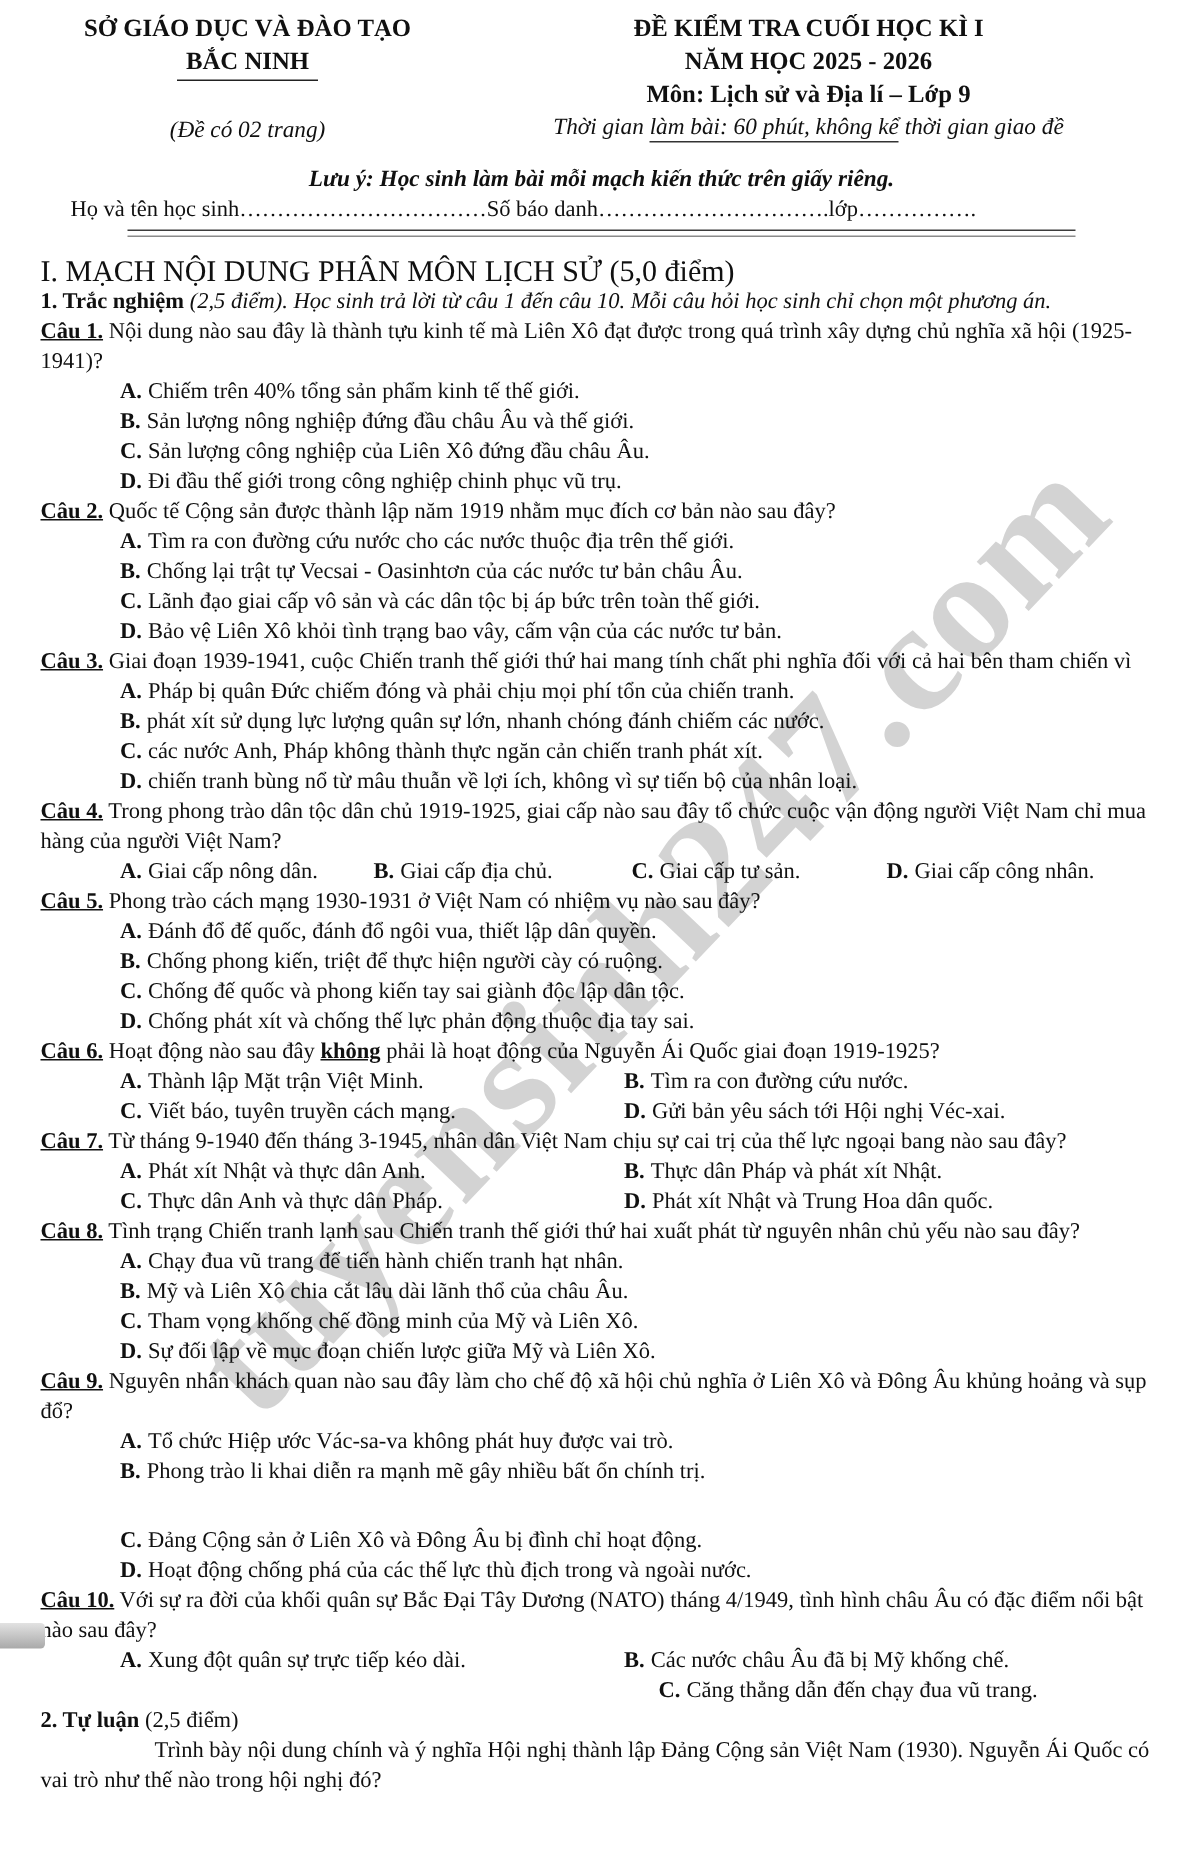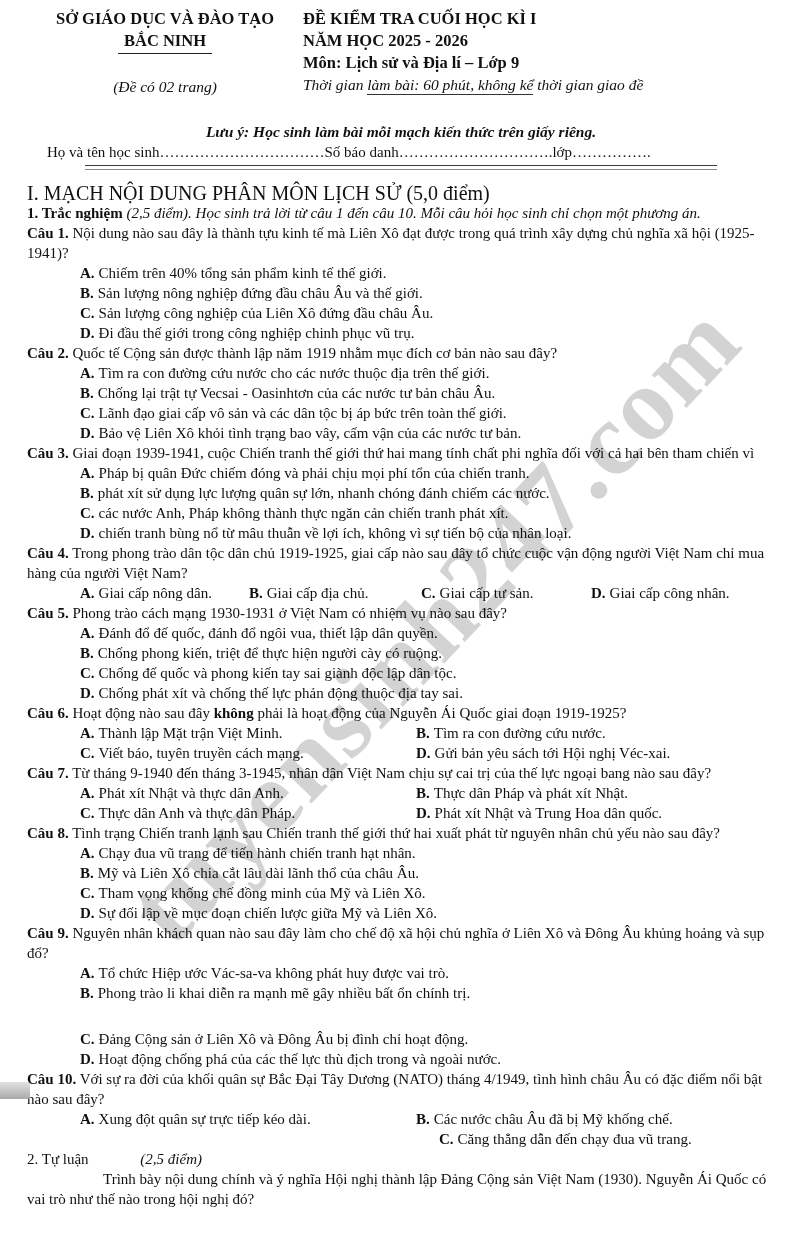--- a/index.html
+++ b/index.html
@@ -15,47 +15,47 @@
     text-align:center;white-space:nowrap;
     transform:rotate(-46.5deg);
     font-weight:bold;font-size:104px;letter-spacing:2px;
     color:rgba(150,150,150,0.42);
     z-index:0;pointer-events:none;
   }
   .page{position:relative;z-index:1;padding:8px 25px 0 27px;}
   
   .hdr{display:flex;}
   .hdr-left{width:276px;text-align:center;font-weight:bold;font-size:16.5px;line-height:22px;}
-  .hdr-right{flex:1;text-align:left;font-weight:bold;font-size:16.5px;line-height:22px;}
+  .hdr-right{flex:1;text-align:center;font-weight:bold;font-size:16.5px;line-height:22px;}
   .u-name{display:inline-block;border-bottom:1.5px solid #222;padding:0 6px 1px 6px;}
   .trang{margin-top:22px;font-weight:normal;font-style:italic;font-size:15.5px;}
   .time-line{font-weight:normal;font-style:italic;font-size:15.5px;}
   .u-time{border-bottom:1.5px solid #333;padding-bottom:1px;}
-  .note{margin-top:24px;text-align:center;font-weight:bold;font-style:italic;font-size:15.5px;}
+  .note{margin-top:12px;text-align:center;font-weight:bold;font-style:italic;font-size:15.5px;}
   .student{padding-left:20px;}
   .rule{margin:3px 58px 0 58px;height:3px;border-top:1.8px solid #3c3c3c;border-bottom:0.5px solid #8a8a8a;}
   
   .sec-h{margin-top:13px;font-weight:normal;font-size:20px;}
   .sub-h .b{font-weight:bold;}
   .sub-h .i{font-style:italic;text-align:center;}
   p{margin:0;}
-  .q-label{font-weight:bold;}
+  .q-label{font-weight:bold;text-decoration:underline;}
   .opt{padding-left:53px;}
   .opt-letter{font-weight:bold;margin-right:4px;}
   .opt-row{display:flex;padding-left:53px;justify-content:flex-end;}
   .opt-row .col-l{width:336px;}
   .opt-row .col-r{flex:1;}
   .opt-row4{display:flex;padding-left:53px;justify-content:space-between;}
   .opt-row4 .c1{width:169px;}
   .opt-row4 .c2{width:172px;}
   .opt-row4 .c3{width:170px;}
   .opt-row4 .c4{flex:1;}
   .q9-gap{margin-top:26px;}
-  .essay-h .b{font-weight:normal;text-align:right;}
-  .essay-h .i{font-style:italic;margin-left:48px;}
+  .essay-h .b{font-weight:bold;text-align:right;}
+  .essay-h .i{}
   .essay-p{text-indent:76px;}
   .scan-mark{
     position:absolute;left:0;top:1082px;width:30px;height:17px;z-index:2;
     background:linear-gradient(180deg,#e2e2e2,#a9a9a9);
     border-radius:0 3px 3px 0;
   }
 </style>
 </head>
 <body>
 

